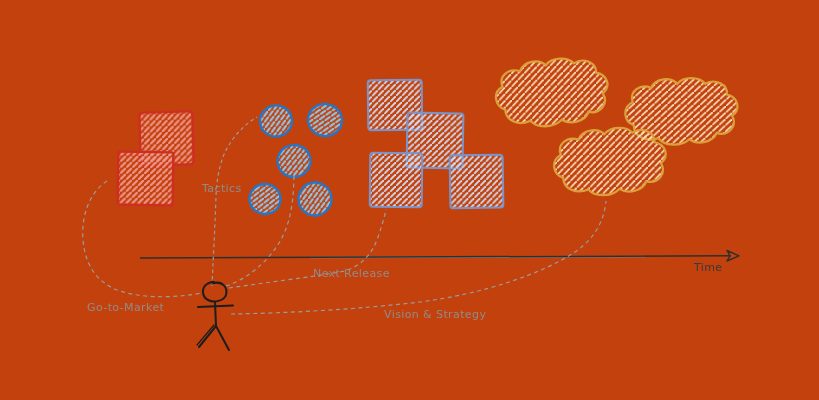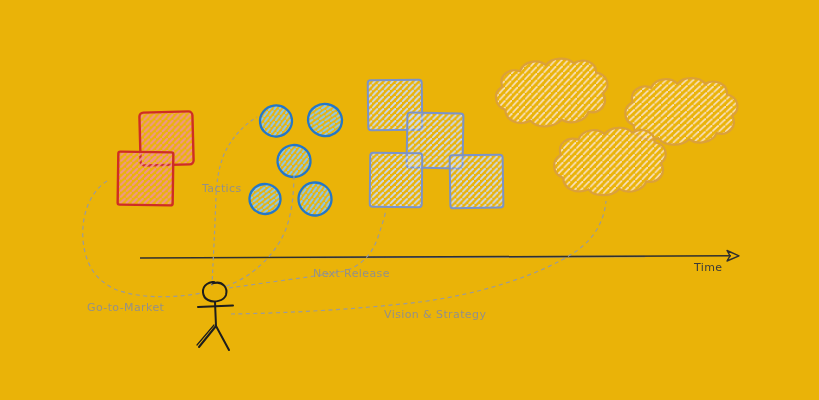--- a/index.html
+++ b/index.html
@@ -1,19 +1,19 @@
 <!DOCTYPE html>
 <html><head>
 <meta charset="utf-8">
 <style>
   html,body{margin:0;padding:0;background:#ffffff;}
   .canvas{
     position:relative;
     width:819px;height:400px;
-    background:#eab308;
+    background:#c2410c;
     overflow:hidden;
     font-family:"DejaVu Sans", sans-serif;
     text-align:center;
   }
   svg text{
     font-family:"DejaVu Sans", sans-serif;
     font-size:11px;
     letter-spacing:0.4px;
   }
   svg .handlbl{opacity:0.95;}

